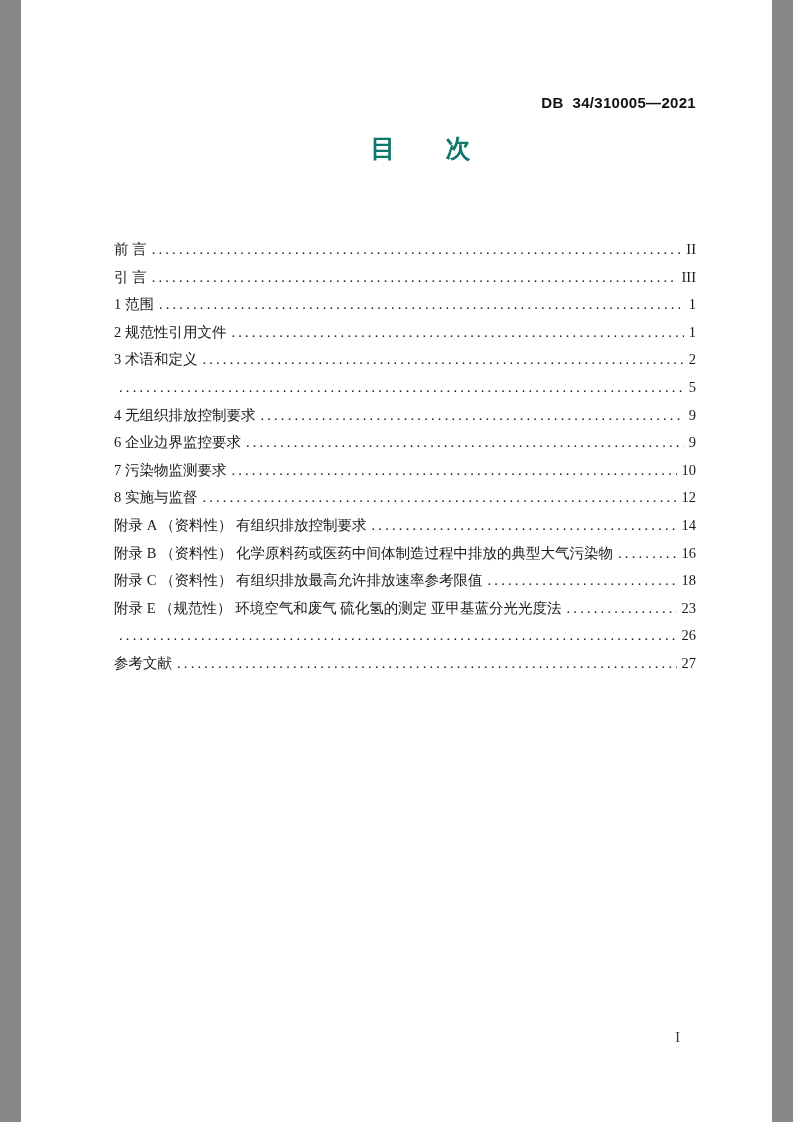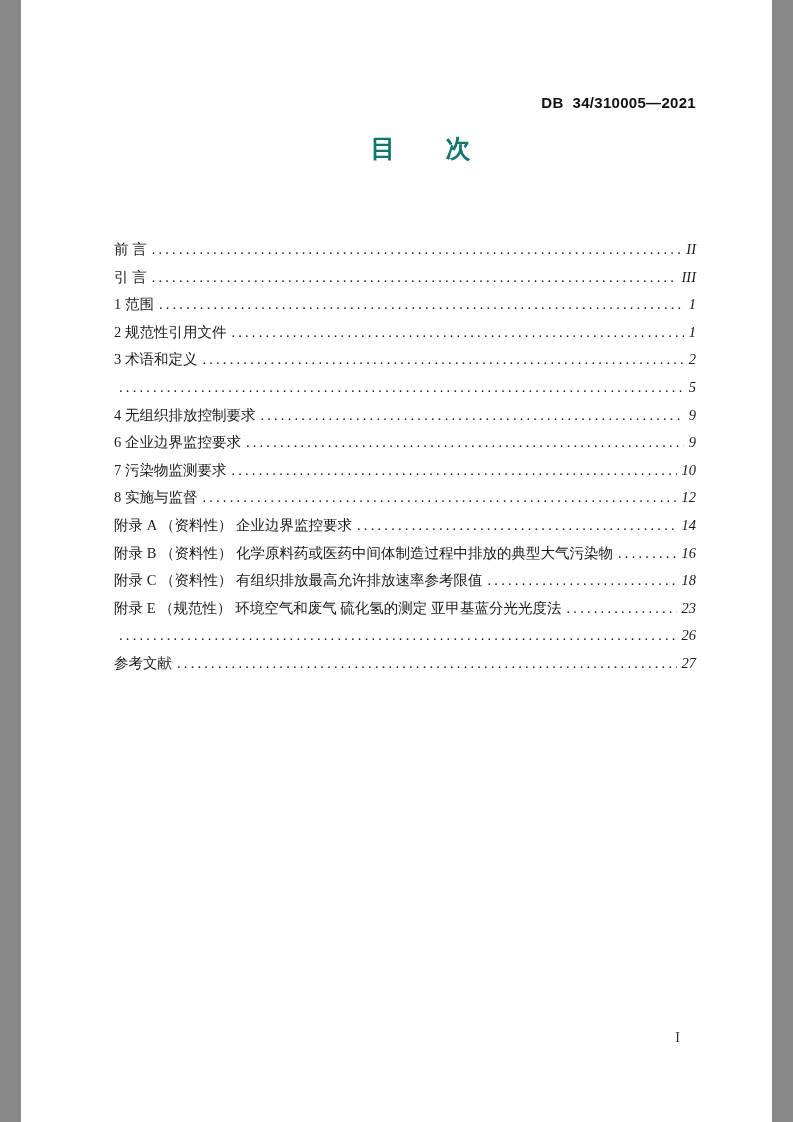--- a/index.html
+++ b/index.html
@@ -70,21 +70,20 @@
     content: "..........................................................................................................................................................";
     letter-spacing: 3.2px;
     font-size: 14.5px;
     color: #1a1a1a;
   }
   .toc-page {
     flex: 0 0 auto;
     text-align: left;
     padding-left: 3px;
     white-space: pre;
-    font-style: italic;
   }
   .footer-pagenum {
     position: absolute;
     top: 1030px;
     right: 92px;
     font-size: 14px;
     line-height: 16px;
     color: #333;
   }
 </style>
@@ -141,21 +140,21 @@
       <span class="toc-label">7 污染物监测要求</span>
       <span class="leader"></span>
       <span class="toc-page">10</span>
     </div>
     <div class="toc-row">
       <span class="toc-label">8 实施与监督</span>
       <span class="leader"></span>
       <span class="toc-page">12</span>
     </div>
     <div class="toc-row">
-      <span class="toc-label">附录 A （资料性） 企业边界监控要求</span>
+      <span class="toc-label">附录 A （资料性） 有组织排放控制要求</span>
       <span class="leader"></span>
       <span class="toc-page">14</span>
     </div>
     <div class="toc-row">
       <span class="toc-label">附录 B （资料性） 化学原料药或医药中间体制造过程中排放的典型大气污染物</span>
       <span class="leader"></span>
       <span class="toc-page">16</span>
     </div>
     <div class="toc-row">
       <span class="toc-label">附录 C （资料性） 有组织排放最高允许排放速率参考限值</span>

